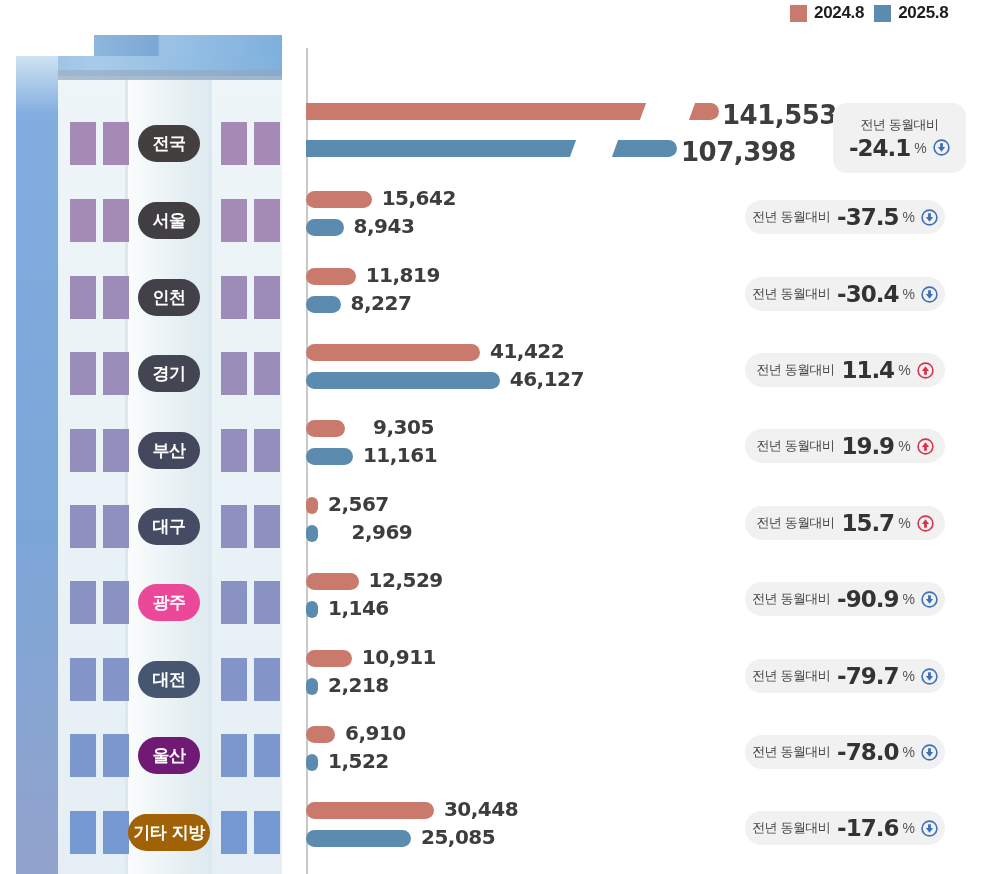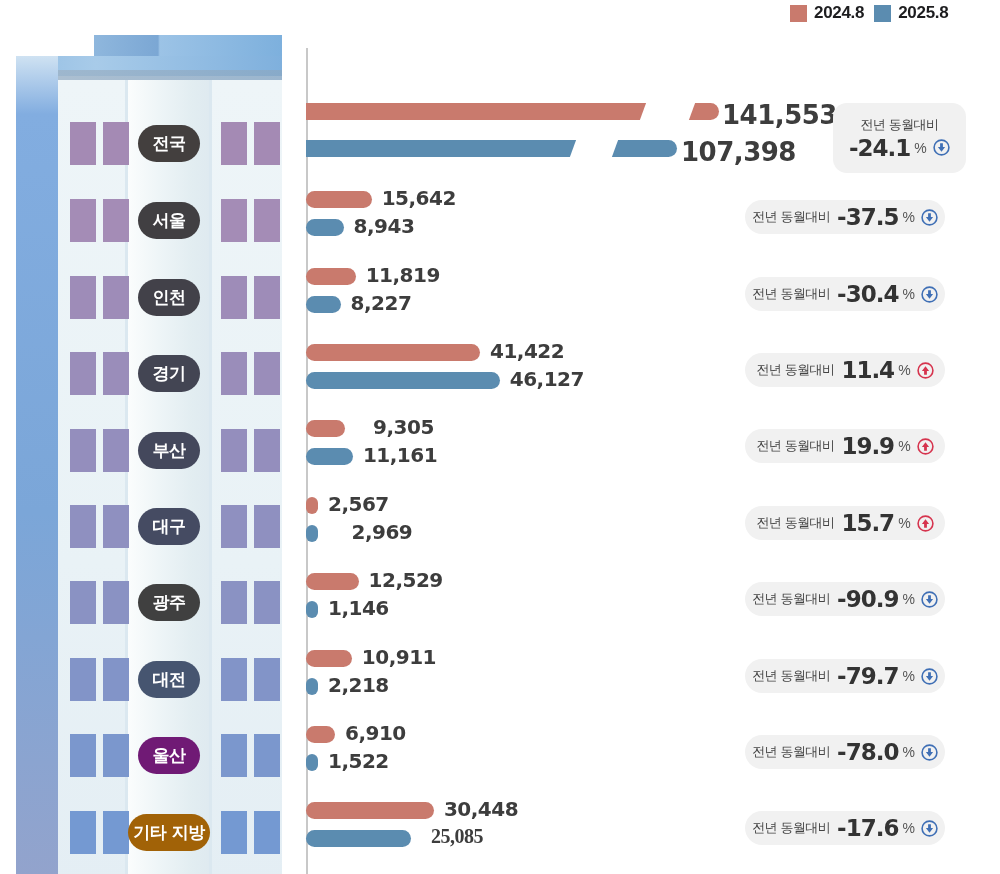--- a/index.html
+++ b/index.html
@@ -154,21 +154,21 @@
       </div>
       <div class="pill" style="background: rgb(69, 75, 98); top: 496px; width: 62px; left: 122px;">대구</div>
       <div class="win-pair" style="left: 54px; top: 569px;">
         <div class="win" style="background: rgb(138, 146, 195);"></div>
         <div class="win" style="background: rgb(138, 146, 195);"></div>
       </div>
       <div class="win-pair" style="left: 205px; top: 569px;">
         <div class="win" style="background: rgb(138, 146, 195);"></div>
         <div class="win" style="background: rgb(138, 146, 195);"></div>
       </div>
-      <div class="pill" style="background: #404040; top: 572px; width: 62px; left: 122px;">광주</div>
+      <div class="pill" style="background: #ec4899; top: 572px; width: 62px; left: 122px;">광주</div>
       <div class="win-pair" style="left: 54px; top: 646px;">
         <div class="win" style="background: rgb(130, 148, 200);"></div>
         <div class="win" style="background: rgb(130, 148, 200);"></div>
       </div>
       <div class="win-pair" style="left: 205px; top: 646px;">
         <div class="win" style="background: rgb(130, 148, 200);"></div>
         <div class="win" style="background: rgb(130, 148, 200);"></div>
       </div>
       <div class="pill" style="background: rgb(70, 85, 112); top: 649px; width: 62px; left: 122px;">대전</div>
       <div class="win-pair" style="left: 54px; top: 722px;">
@@ -350,21 +350,21 @@
               <circle cx="8.5" cy="8.5" r="7.4" fill="none" stroke="#3f6fb5" stroke-width="1.6"></circle>
               <path d="M8.5 12.8 L4.9 8.0 L7.1 8.0 L7.1 4.2 L9.9 4.2 L9.9 8.0 L12.1 8.0 Z" fill="#3f6fb5"></path>
             </svg></span>
         </span>
       </div>
     </div>
     <div class="row" style="top: 797px; height: 60px;">
       <div class="bar red" style="left: 306px; top: 5px; width: 127.882px;"></div>
       <div class="bar blue" style="left: 306px; top: 33px; width: 105.357px;"></div>
       <div class="val" style="left: 443.882px; top: 0px;">30,448</div>
-      <div class="val" style="left: 431px; top: 28px; font-family: Liberation Serif, serif;">25,085</div>
+      <div class="val" style="left: 421px; top: 28px;">25,085</div>
       <div class="badge" style="left: 745px; top: 14px; width: 172px;">
         <span class="badge-label">전년 동월대비</span>
         <span class="badge-row">
           <span class="badge-val">-17.6</span>
           <span class="badge-pct">%</span>
           <span class="arrow-ic"><svg viewBox="0 0 17 17" width="17" height="17">
               <circle cx="8.5" cy="8.5" r="7.4" fill="none" stroke="#3f6fb5" stroke-width="1.6"></circle>
               <path d="M8.5 12.8 L4.9 8.0 L7.1 8.0 L7.1 4.2 L9.9 4.2 L9.9 8.0 L12.1 8.0 Z" fill="#3f6fb5"></path>
             </svg></span>
         </span>

